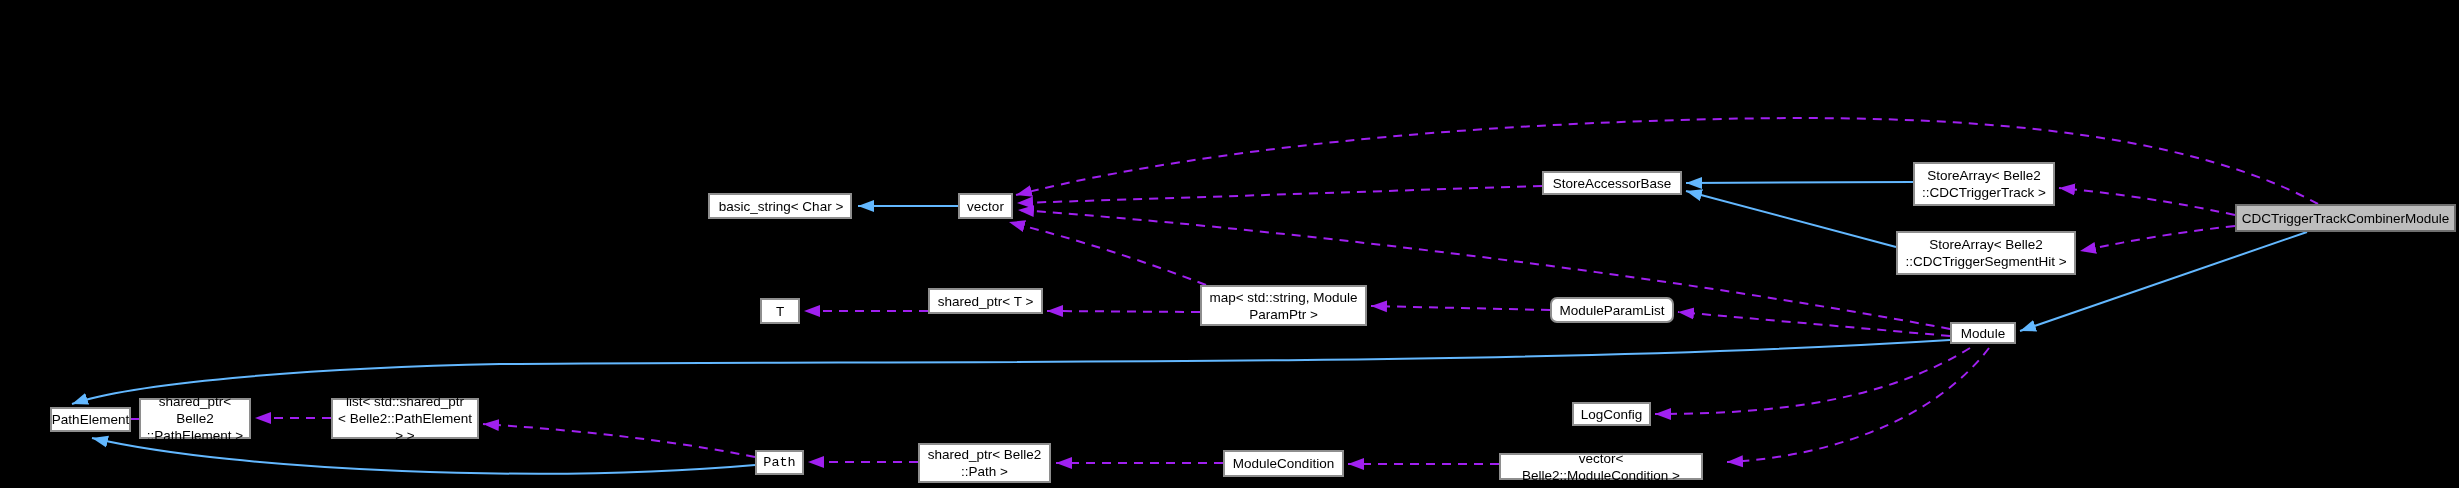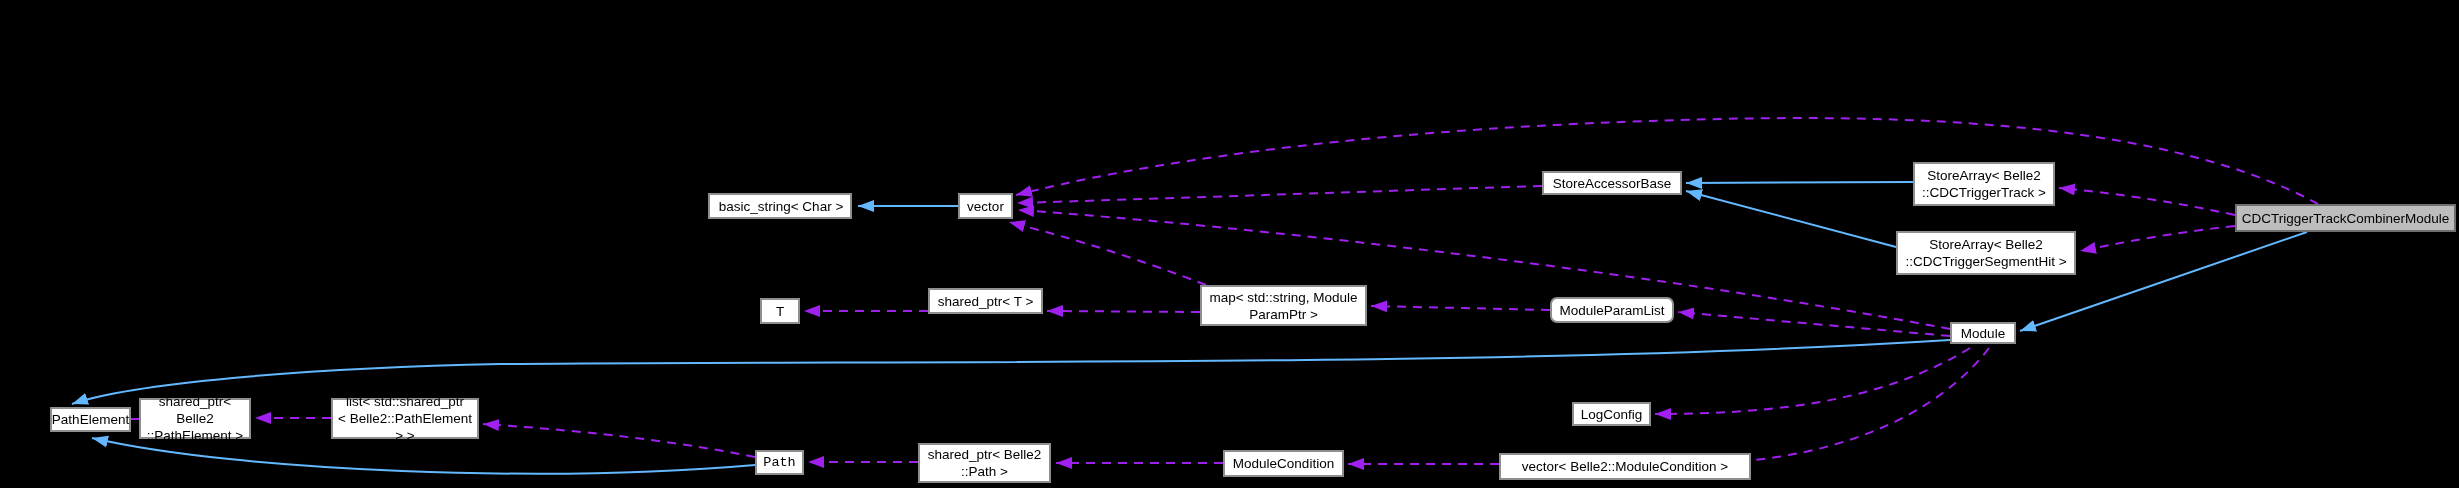--- a/index.html
+++ b/index.html
@@ -93,15 +93,15 @@
   <div class="node" style="left:3px;top:407px;width:81px;height:25px;margin-left:47px;">PathElement</div>
   <div class="node" style="left:139px;top:398px;width:112px;height:41px;">shared_ptr&lt; Belle2
 ::PathElement &gt;</div>
   <div class="node" style="left:331px;top:398px;width:148px;height:41px;">list&lt; std::shared_ptr
 &lt; Belle2::PathElement &gt; &gt;</div>
   <div class="node" style="left:1572px;top:402px;width:79px;height:24px;">LogConfig</div>
   <div class="node" style="left:755px;top:450px;width:49px;height:25px;font-family:Liberation Mono, monospace;">Path</div>
   <div class="node" style="left:918px;top:443px;width:133px;height:40px;">shared_ptr&lt; Belle2
 ::Path &gt;</div>
   <div class="node" style="left:1223px;top:450px;width:121px;height:27px;">ModuleCondition</div>
-  <div class="node" style="left:1499px;top:453px;width:252px;height:27px;">vector&lt; Belle2::ModuleCondition &gt;</div>
+  <div class="node" style="left:1499px;top:453px;width:204px;height:27px;">vector&lt; Belle2::ModuleCondition &gt;</div>
 
 </div>
 
 </body></html>

